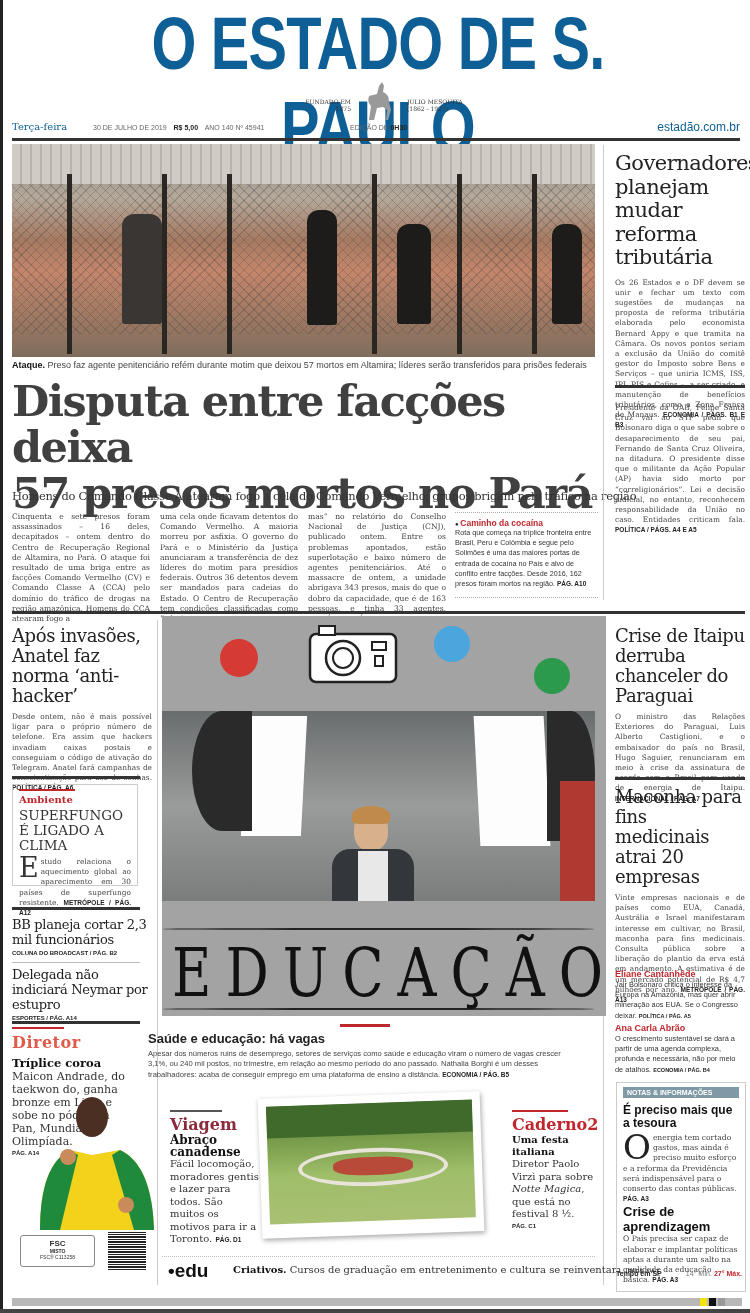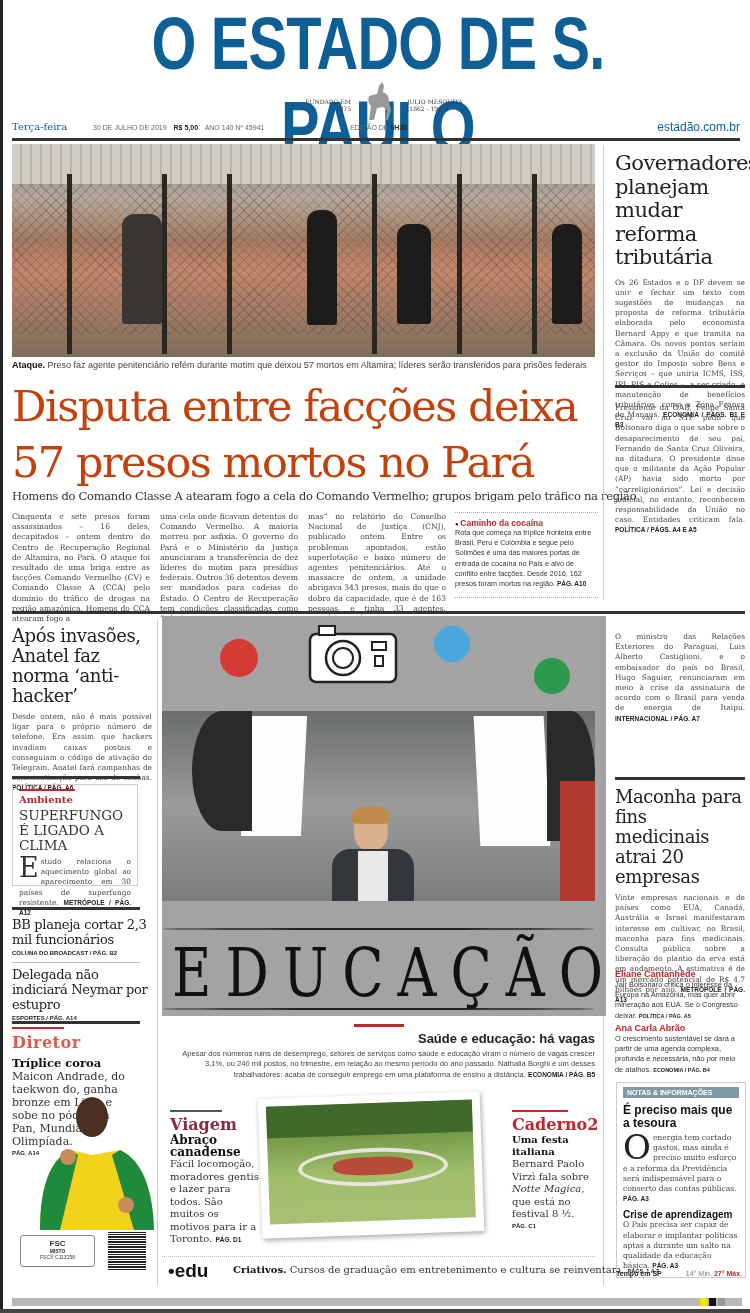--- a/index.html
+++ b/index.html
@@ -17,21 +17,21 @@
 .dateline .edition b{color:#222}
 .dateline .site{position:absolute;right:0;top:-1px;font-size:12px;color:#0d5f95;font-family:"Liberation Sans",sans-serif}
 .rule-top{left:12px;top:138px;width:728px;height:3px;background:#333}
 .photo1{left:12px;top:144px;width:583px;height:213px;background:linear-gradient(180deg,#8a8680 0%,#b5a99b 25%,#a67a62 45%,#c4866b 60%,#7e6d5c 100%);overflow:hidden}
 .photo1 .roof{position:absolute;left:0;top:0;width:100%;height:40px;background:repeating-linear-gradient(90deg,#d0ccc5 0 8px,#b9b4ab 8px 10px)}
 .photo1 .bar{position:absolute;top:30px;width:5px;height:180px;background:#2a2622}
 .photo1 .person{position:absolute;background:#1e1c1a;border-radius:12px 12px 3px 3px}
 .photo1 .mesh{position:absolute;left:0;top:40px;width:100%;height:150px;background:repeating-linear-gradient(45deg,transparent 0 6px,rgba(60,60,60,.25) 6px 7px),repeating-linear-gradient(-45deg,transparent 0 6px,rgba(60,60,60,.25) 6px 7px)}
 .caption1{left:12px;top:360px;width:583px;font-family:"Liberation Sans",sans-serif;font-size:9px;color:#444;white-space:nowrap}
 .caption1 b{color:#111}
-.headline{left:12px;top:378px;width:590px;font-family:"DejaVu Serif",serif;font-weight:normal;font-size:43px;line-height:56px;color:#c2410c;letter-spacing:-1.5px}
+.headline{left:12px;top:378px;width:590px;font-family:"DejaVu Serif",serif;font-weight:bold;font-size:43px;line-height:46px;color:#404040;letter-spacing:-1.5px}
 .subhead{left:12px;top:489px;width:590px;font-size:11.5px;color:#333;letter-spacing:-0.3px;white-space:nowrap}
 .body{font-family:"DejaVu Serif",serif;font-size:7.6px;line-height:10.2px;color:#444;text-align:justify}
 .col{position:absolute}
 .sec{font-family:"Liberation Sans",sans-serif;font-weight:bold;font-size:6.5px;color:#222;text-transform:uppercase}
 .cocaina{left:455px;top:512px;width:143px;border-top:1px dotted #aaa;border-bottom:1px dotted #aaa;padding:5px 0 8px}
 .cocaina .t{font-family:"Liberation Sans",sans-serif;font-weight:bold;font-size:8.5px;color:#c0272d}
 .cocaina .t::before{content:"\25CF  ";color:#222;font-size:6px}
 .cocaina .b{font-family:"Liberation Sans",sans-serif;font-size:7.2px;line-height:10.2px;color:#333}
 .vrule{width:1px;background:#ccc}
 .right-h{font-size:21px;line-height:23.5px;color:#222;letter-spacing:-0.5px}
@@ -51,21 +51,21 @@
 .esportes .b{font-size:11px;line-height:13px;color:#333;width:120px}
 .athlete{left:30px;top:1095px;width:128px;height:135px}
 .fsc{left:20px;top:1235px;width:75px;height:32px;border:1px solid #888;border-radius:3px;font-family:"Liberation Sans",sans-serif;font-size:5px;color:#333;text-align:center;padding-top:3px}
 .barcode{left:108px;top:1232px;width:38px;height:38px;background:repeating-linear-gradient(0deg,#222 0 1px,#fff 1px 2px,#222 2px 4px,#fff 4px 5px)}
 .photo2{left:162px;top:616px;width:444px;height:400px;background:#a3a3a3;overflow:hidden}
 .photo2 .studio{position:absolute;left:0;top:95px;width:433px;height:190px;background:linear-gradient(180deg,#6a6d6e 0%,#9a9c9b 50%,#7b7d7c 100%)}
 .photo2 .box{position:absolute;background:#fdfdfd}
 .photo2 .dot{position:absolute;border-radius:50%}
 .photo2 .word{position:absolute;left:10px;top:325px;width:410px;text-align:center;font-family:"DejaVu Serif",serif;font-size:54px;letter-spacing:14px;color:#111;transform:scaleY(1.25)}
 .photo2 .wave{position:absolute;left:0;width:433px;height:2px;background:#222;border-radius:50%}
-.saude{left:162px;top:1024px;width:433px;text-align:right}
+.saude{left:148px;top:1024px;width:433px;text-align:left}
 .saude .redbar{width:50px;height:3px;background:#c0272d;margin:0 auto 4px}
 .saude .h{font-family:"Liberation Sans",sans-serif;font-weight:bold;font-size:13px;color:#222}
 .saude .b{font-family:"Liberation Sans",sans-serif;font-size:7.6px;line-height:10.4px;color:#444;margin-top:3px}
 .viagem{left:170px;top:1110px;width:90px}
 .viagem .redbar{width:52px;height:2px;background:#555;margin-bottom:3px}
 .viagem .k{font-size:16px;color:#8b2a3a;font-weight:bold}
 .viagem .t{font-size:12px;font-weight:bold;color:#111;line-height:12px}
 .viagem .b{font-size:10px;line-height:12.5px;color:#333}
 .postcard{left:260px;top:1095px;width:222px;height:140px;background:#fff;box-shadow:1px 2px 5px rgba(0,0,0,.35);transform:rotate(-2deg);padding:8px}
 .postcard .img{width:100%;height:118px;background:linear-gradient(180deg,#5a7f3c 0%,#7ea24f 35%,#9fbe6a 60%,#a9c073 100%);position:relative;overflow:hidden}
@@ -76,21 +76,21 @@
 .cad2 .k{font-size:16px;color:#c0272d;font-weight:bold}
 .cad2 .t{font-size:10px;font-weight:bold;color:#111;line-height:12px}
 .cad2 .b{font-size:10px;line-height:12.5px;color:#333}
 .edu-bar{left:162px;top:1256px;width:433px;height:28px;border-top:1px dotted #bbb}
 .edu-logo{left:168px;top:1260px;font-family:"Liberation Sans",sans-serif;font-weight:bold;font-size:19px;color:#111}
 .edu-text{left:233px;top:1264px;font-size:10px;color:#333;white-space:nowrap}
 .edu-text b{color:#111}
 .notas{left:616px;top:1082px;width:130px;border:1px solid #ccc;padding:4px 6px 6px}
 .notas .tag{background:#7f9aa6;color:#fff;font-family:"Liberation Sans",sans-serif;font-weight:bold;font-size:7px;padding:2px 4px}
 .notas .h{font-family:"Liberation Sans",sans-serif;font-weight:bold;font-size:12px;line-height:13px;color:#111;margin:6px 0 3px}
-.notas .h2{font-family:"Liberation Sans",sans-serif;font-weight:bold;font-size:10px;color:#111;margin-top:5px}
+.notas .h2{font-family:"Liberation Sans",sans-serif;font-weight:bold;font-size:13px;color:#111;}
 .notas .dropcap{float:left;font-size:34px;line-height:28px;margin-right:2px;color:#222}
 .notas .b{font-size:7.6px;line-height:10.2px;color:#444}
 .tempo{left:616px;top:1270px;width:130px;font-family:"Liberation Sans",sans-serif;font-size:7px;color:#222}
 .tempo .max{color:#c0272d;font-weight:bold}
 .colorbar{left:12px;top:1298px;width:730px;height:8px;background:#b8b8b8}
 .colorbar span{position:absolute;top:0;height:8px;width:7px}
 .col-cn{font-family:"Liberation Sans",sans-serif;font-size:7.4px;line-height:10.2px;color:#333}
 .col-cn .n{font-weight:bold;color:#c0272d;font-size:9px;line-height:12px}
 .left-border{left:0;top:0;width:3px;height:1313px;background:#222}
 .bottom-border{left:0;top:1309px;width:750px;height:4px;background:#444}
@@ -264,29 +264,30 @@
     <div style="position:absolute;left:0;top:0;width:100%;height:32px;background:#3f6a2c"></div>
     <div class="oval"></div>
     <div class="leaf"></div>
   </div>
 </div>
 
 <div class="abs cad2">
   <div class="redbar"></div>
   <div class="k">Caderno2</div>
   <div class="t">Uma festa italiana</div>
-  <div class="b"><span>Bernard Paolo Virzì fala sobre </span><i>Notte Magica</i><span>, que está no festival 8 ½.</span></div>
+  <div class="b"><span>Diretor Paolo Virzì para sobre </span><i>Notte Magica</i><span>, que está no festival 8 ½.</span></div>
   <div class="sec" style="font-size:6px;margin-top:2px">PÁG. C1</div>
 </div>
 
 <div class="abs edu-bar"></div>
 <div class="abs edu-logo">•edu</div>
 <div class="abs edu-text"><b>Criativos.</b><span> Cursos de graduação em entretenimento e cultura se reinventam.</span> <span class="sec" style="font-size:5.5px">PÁGS. 1 a 7</span></div>
 
 <div class="abs" style="left:615px;top:626px;width:130px">
+  <div class="left-h">Crise de Itaipu derruba chanceler do Paraguai</div>
   <div class="body" style="margin-top:6px;font-size:7.4px"><span>O ministro das Relações Exteriores do Paraguai, Luis Alberto Castiglioni, e o embaixador do país no Brasil, Hugo Saguier, renunciaram em meio à crise da assinatura de acordo com o Brasil para venda de energia de Itaipu.</span> <span class="sec">INTERNACIONAL / PÁG. A7</span></div>
 </div>
 <div class="abs rule-thick" style="left:615px;top:777px;width:130px"></div>
 <div class="abs" style="left:615px;top:787px;width:130px">
   <div class="left-h">Maconha para fins medicinais atrai 20 empresas</div>
   <div class="body" style="margin-top:6px;font-size:7.4px"><span>Vinte empresas nacionais e de países como EUA, Canadá, Austrália e Israel manifestaram interesse em cultivar, no Brasil, maconha para fins medicinais. Consulta pública sobre a liberação do plantio da erva está em andamento. A estimativa é de um mercado potencial de R$ 4,7 bilhões por ano.</span> <span class="sec">METRÓPOLE / PÁG. A13</span></div>
 </div>
 
 <div class="abs col-cn" style="left:615px;top:968px;width:130px">
   <div class="n">Eliane Cantanhêde</div>

